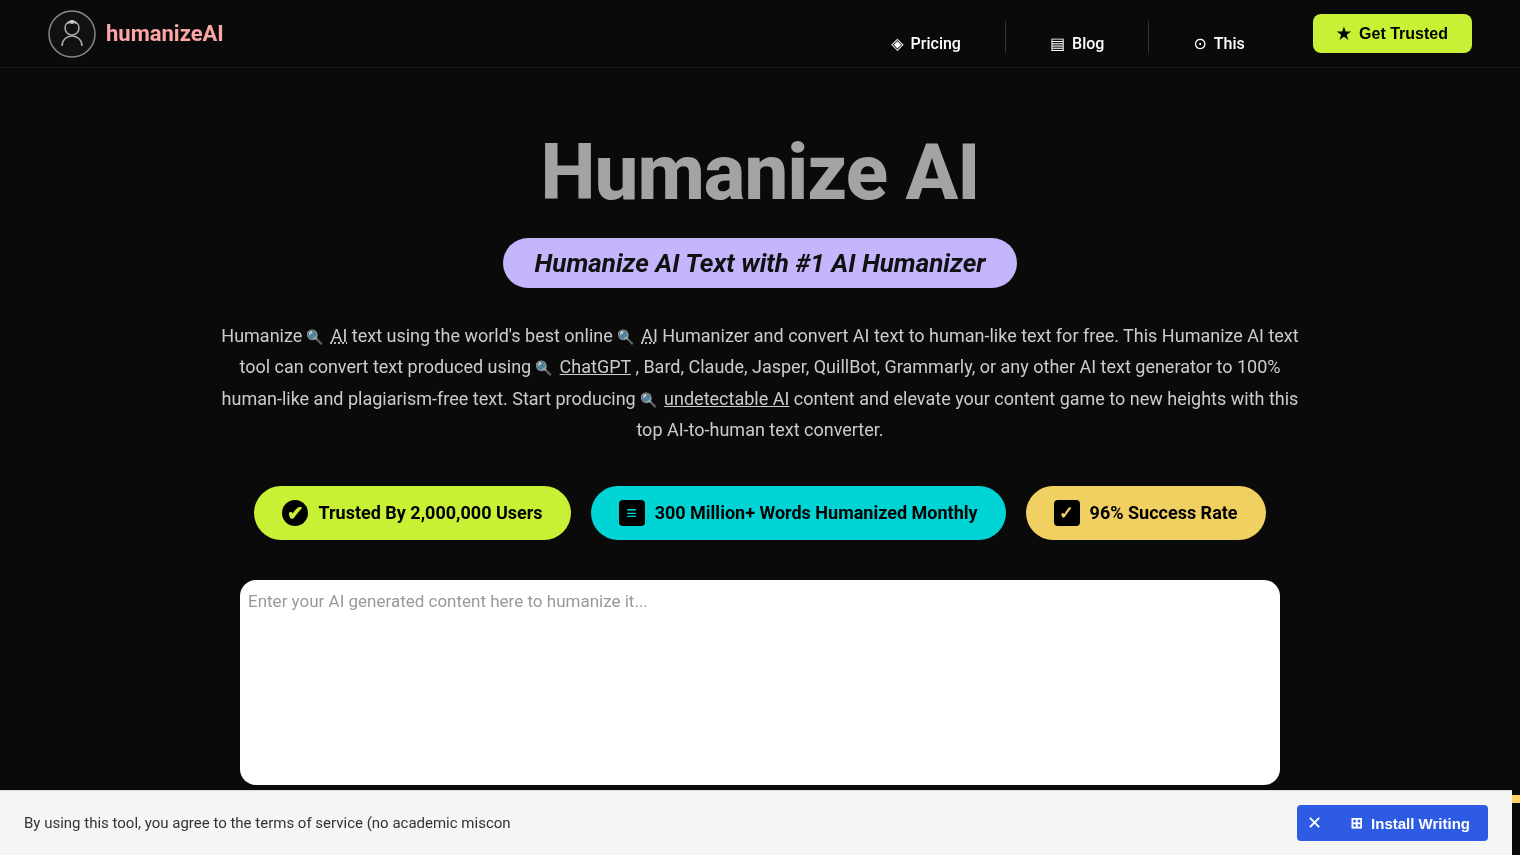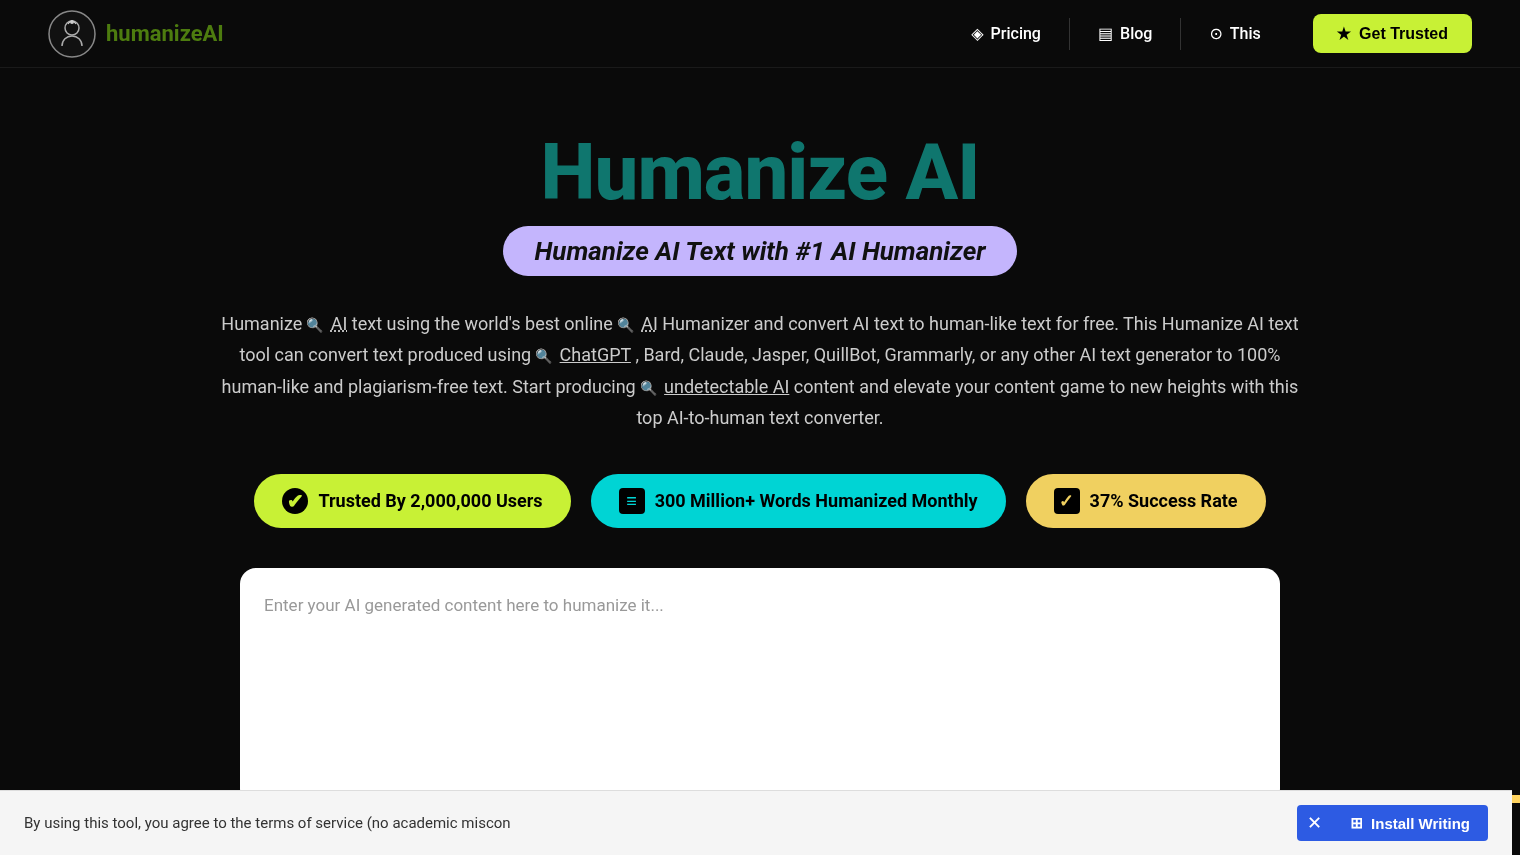--- a/index.html
+++ b/index.html
@@ -30,27 +30,27 @@
     }
 
     .logo-icon {
       width: 48px;
       height: 48px;
     }
 
     .logo-text {
       font-size: 22px;
       font-weight: 700;
-      color: #4d7c0f;
+      color: #fca5a5;
     }
 
     .nav-links {
       display: flex;
-      align-items: center;
-      gap: 0;
+      align-items: flex-end;
+      gap: 16px;
     }
 
     .nav-link {
       display: flex;
       align-items: center;
       gap: 7px;
       color: #fff;
       text-decoration: none;
       font-size: 16px;
       font-weight: 500;
@@ -82,23 +82,23 @@
     .hero {
       text-align: center;
       padding: 64px 40px 40px;
       max-width: 1200px;
       margin: 0 auto;
     }
 
     .hero-title {
       font-size: 78px;
       font-weight: 800;
-      color: #0f766e;
+      color: #a3a3a3;
       line-height: 1.05;
-      margin-bottom: 12px;
+      margin-bottom: 24px;
       letter-spacing: -1px;
     }
 
     .hero-subtitle-wrapper {
       display: inline-block;
       background: #c4b5fd;
       border-radius: 40px;
       padding: 10px 32px;
       margin-bottom: 32px;
     }
@@ -159,21 +159,21 @@
     }
 
     .badge-yellow {
       background: #f0d060;
     }
 
     
     .textarea-container {
       background: #fff;
       border-radius: 16px;
-      padding: 24px;
+      padding: 8px;
       max-width: 1280px;
       margin: 12px auto;
       width: calc(100% - 80px);
     }
 
     .main-textarea {
       width: 100%;
       min-height: 185px;
       border: none;
       outline: none;
@@ -328,21 +328,21 @@
       <div class="badge badge-green">
         <span style="font-size:20px; background:#000; color:#c8f135; border-radius:50%; width:26px; height:26px; display:flex; align-items:center; justify-content:center; font-weight:900;">✔</span>
         <span>Trusted By 2,000,000 Users</span>
       </div>
       <div class="badge badge-cyan">
         <span style="font-size:18px; background:#000; color:#00d4d4; border-radius:4px; width:26px; height:26px; display:flex; align-items:center; justify-content:center; font-weight:900;">≡</span>
         <span>300 Million+ Words Humanized Monthly</span>
       </div>
       <div class="badge badge-yellow">
         <span style="font-size:18px; background:#000; color:#f0d060; border-radius:4px; width:26px; height:26px; display:flex; align-items:center; justify-content:center; font-weight:900;">✓</span>
-        <span>37% Success Rate</span>
+        <span>96% Success Rate</span>
       </div>
     </div>
 
     
     <div class="textarea-container">
       <textarea class="main-textarea" placeholder="Enter your AI generated content here to humanize it..." style=""></textarea>
     </div>
   </div>
 </main>
 

